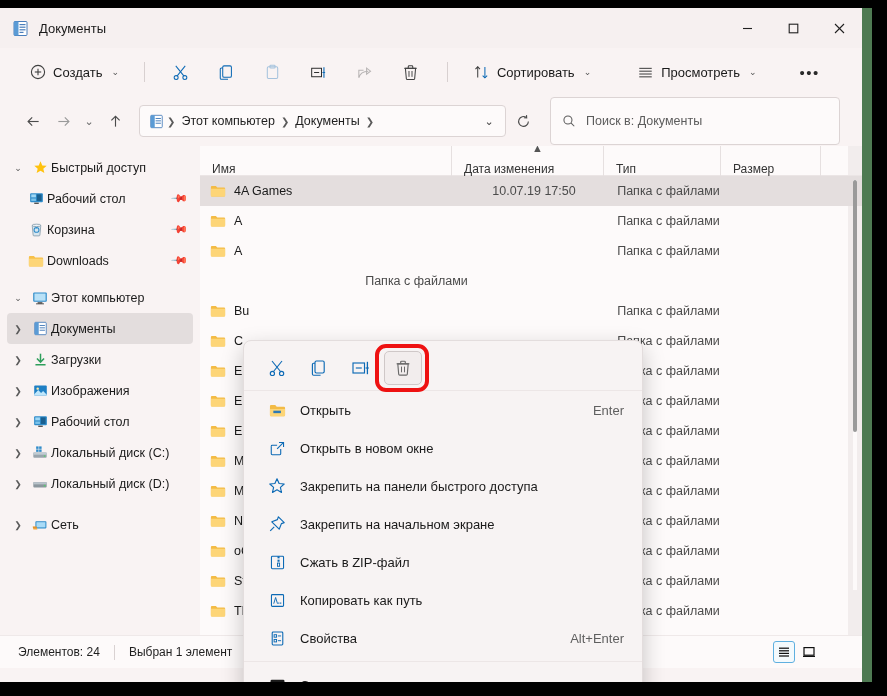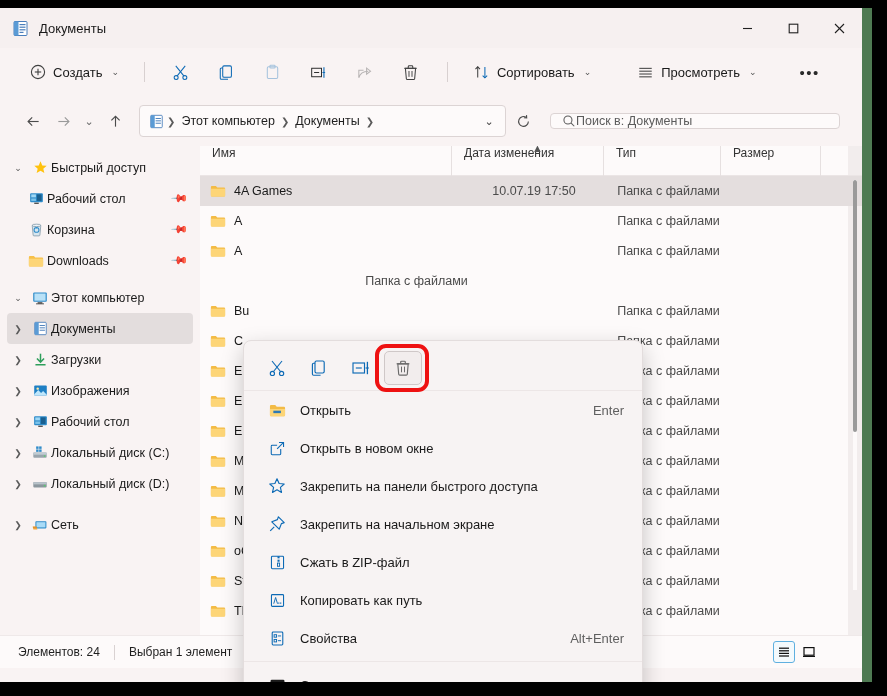--- a/index.html
+++ b/index.html
@@ -130,27 +130,28 @@
     display: flex; align-items: center; justify-content: center;
     color: #444; font-size: 11px; cursor: default;
   }
   .refresh-btn {
     width: 30px; height: 30px; margin-left: 2px;
     display: flex; align-items: center; justify-content: center;
     color: #444; cursor: default; border-radius: 4px;
   }
   .searchbox {
     flex: 1;
-    height: 16px;
+    height: 48px;
     margin-left: 12px;
     background: #fdfafa;
     border: 1px solid #dcd4d4;
     border-radius: 4px;
     display: flex; align-items: center;
     padding-left: 11px;
+    gap: 10px;
   }
   .search-ph { font-size: 12.5px; color: #5c5c5c; }
 
   
   .body {
     position: relative;
     height: 489px;
     display: flex;
   }
   .sidebar {
@@ -195,21 +196,21 @@
     height: 30px;
     align-items: center;
     font-size: 12px;
     color: #333;
     border-bottom: 1px solid #ebe5e5;
     position: relative;
   }
   .col {
     padding-left: 12px;
     height: 30px;
-    display: flex; align-items: flex-start;
+    display: flex; align-items: flex-end;
     border-right: 1px solid #e6e0e0;
     cursor: default;
     position: relative;
   }
   .col-name { width: 252px; }
   .col-date { width: 152px; }
   .col-type { width: 117px; }
   .col-size { width: 100px; }
   .col-rest { flex: 1; border-right: none; }
   .sortmark {

